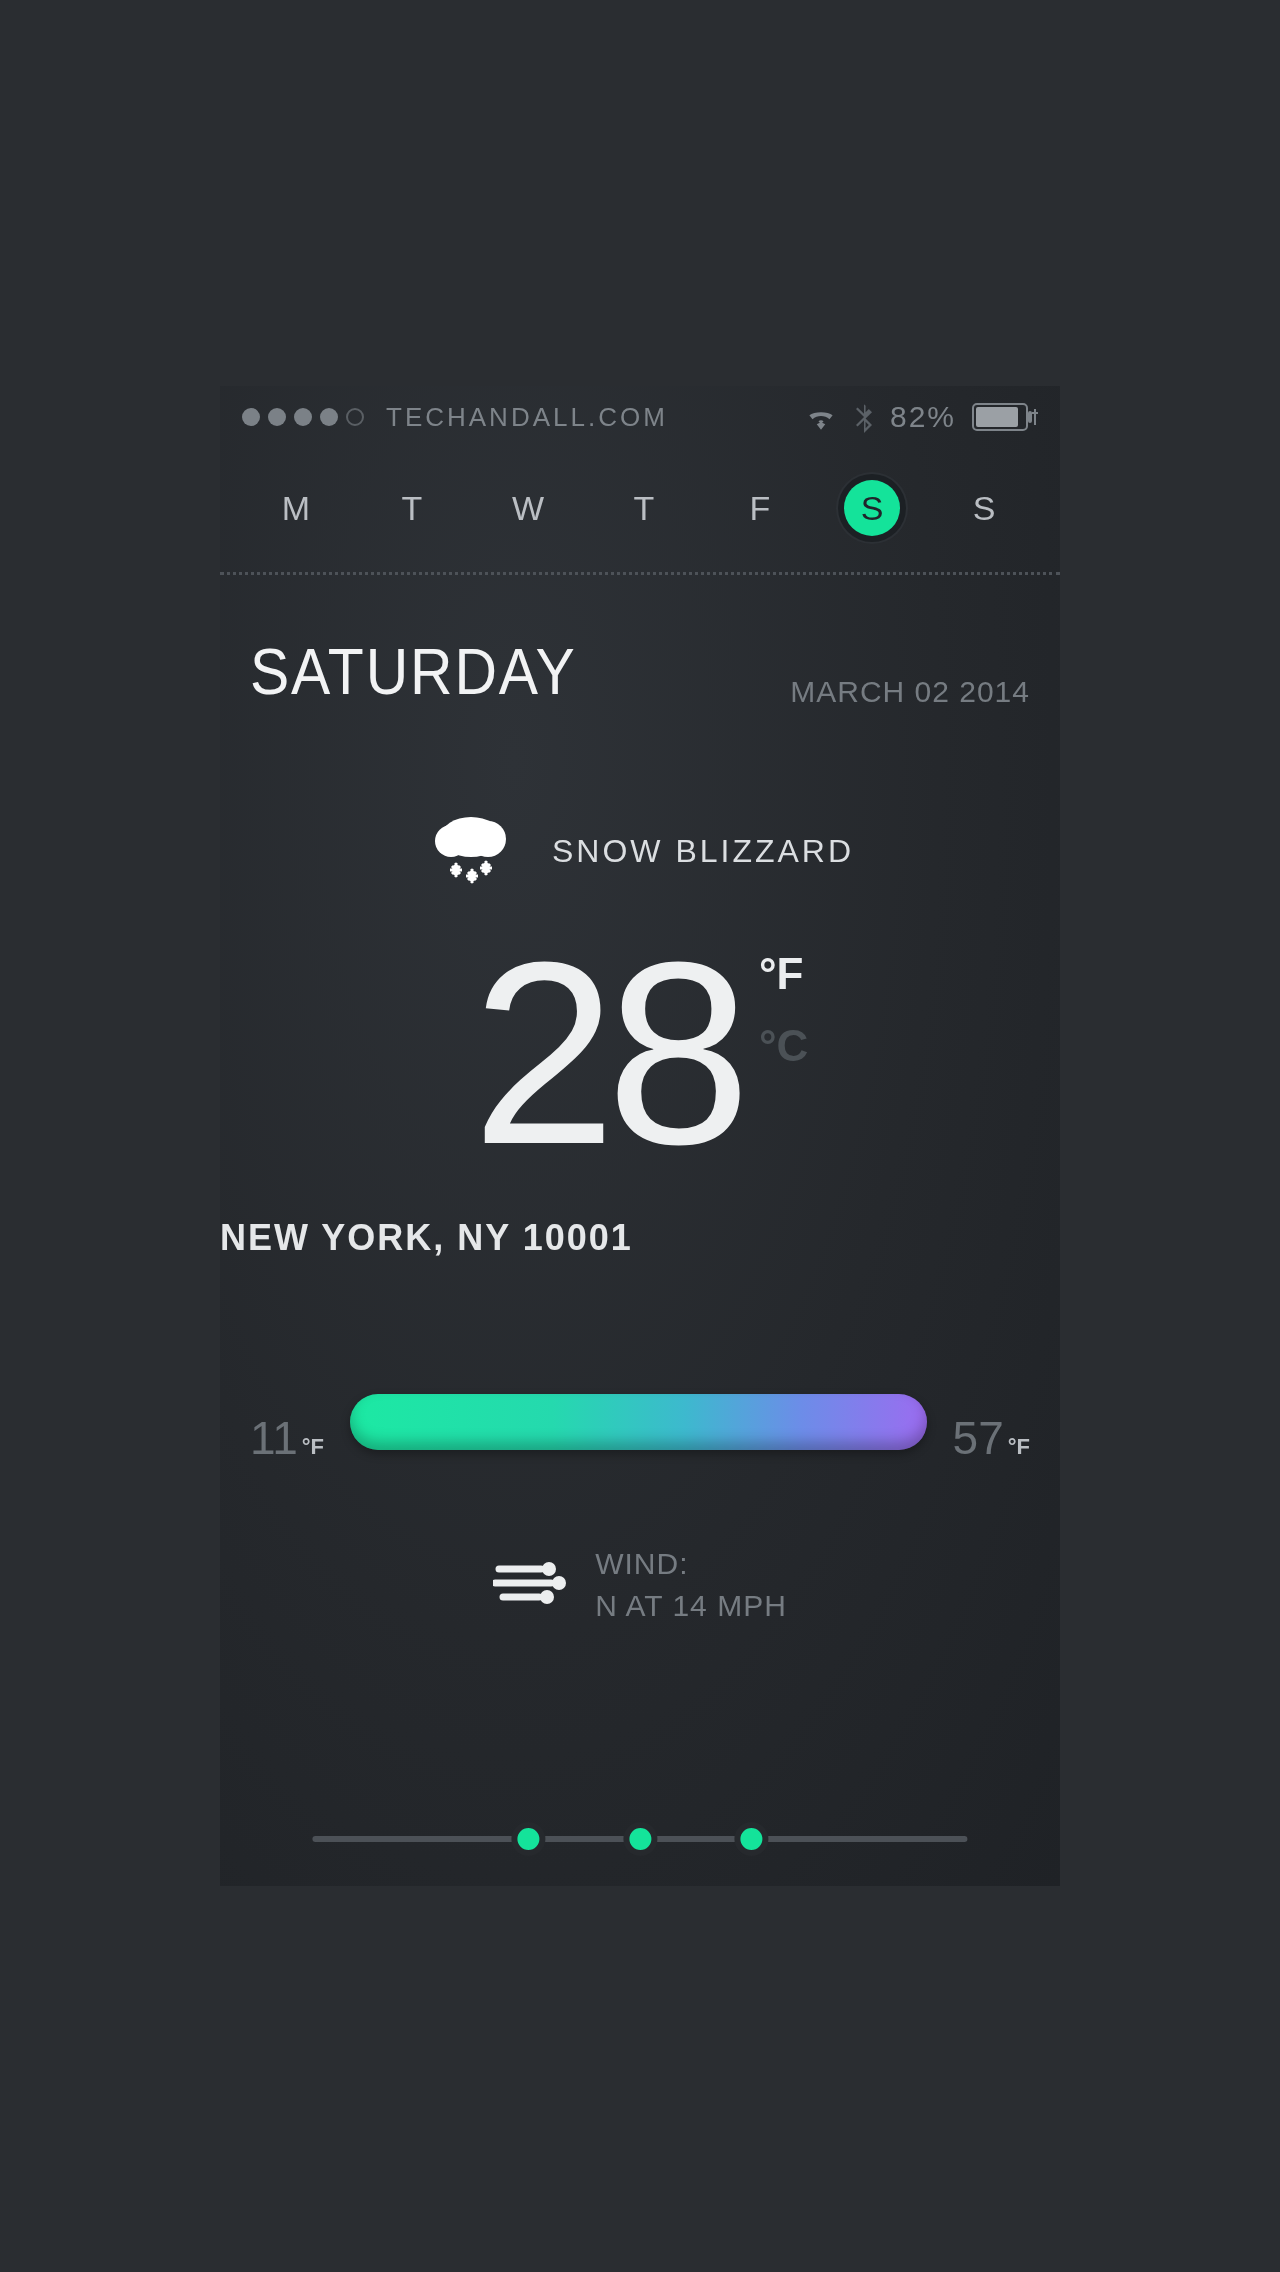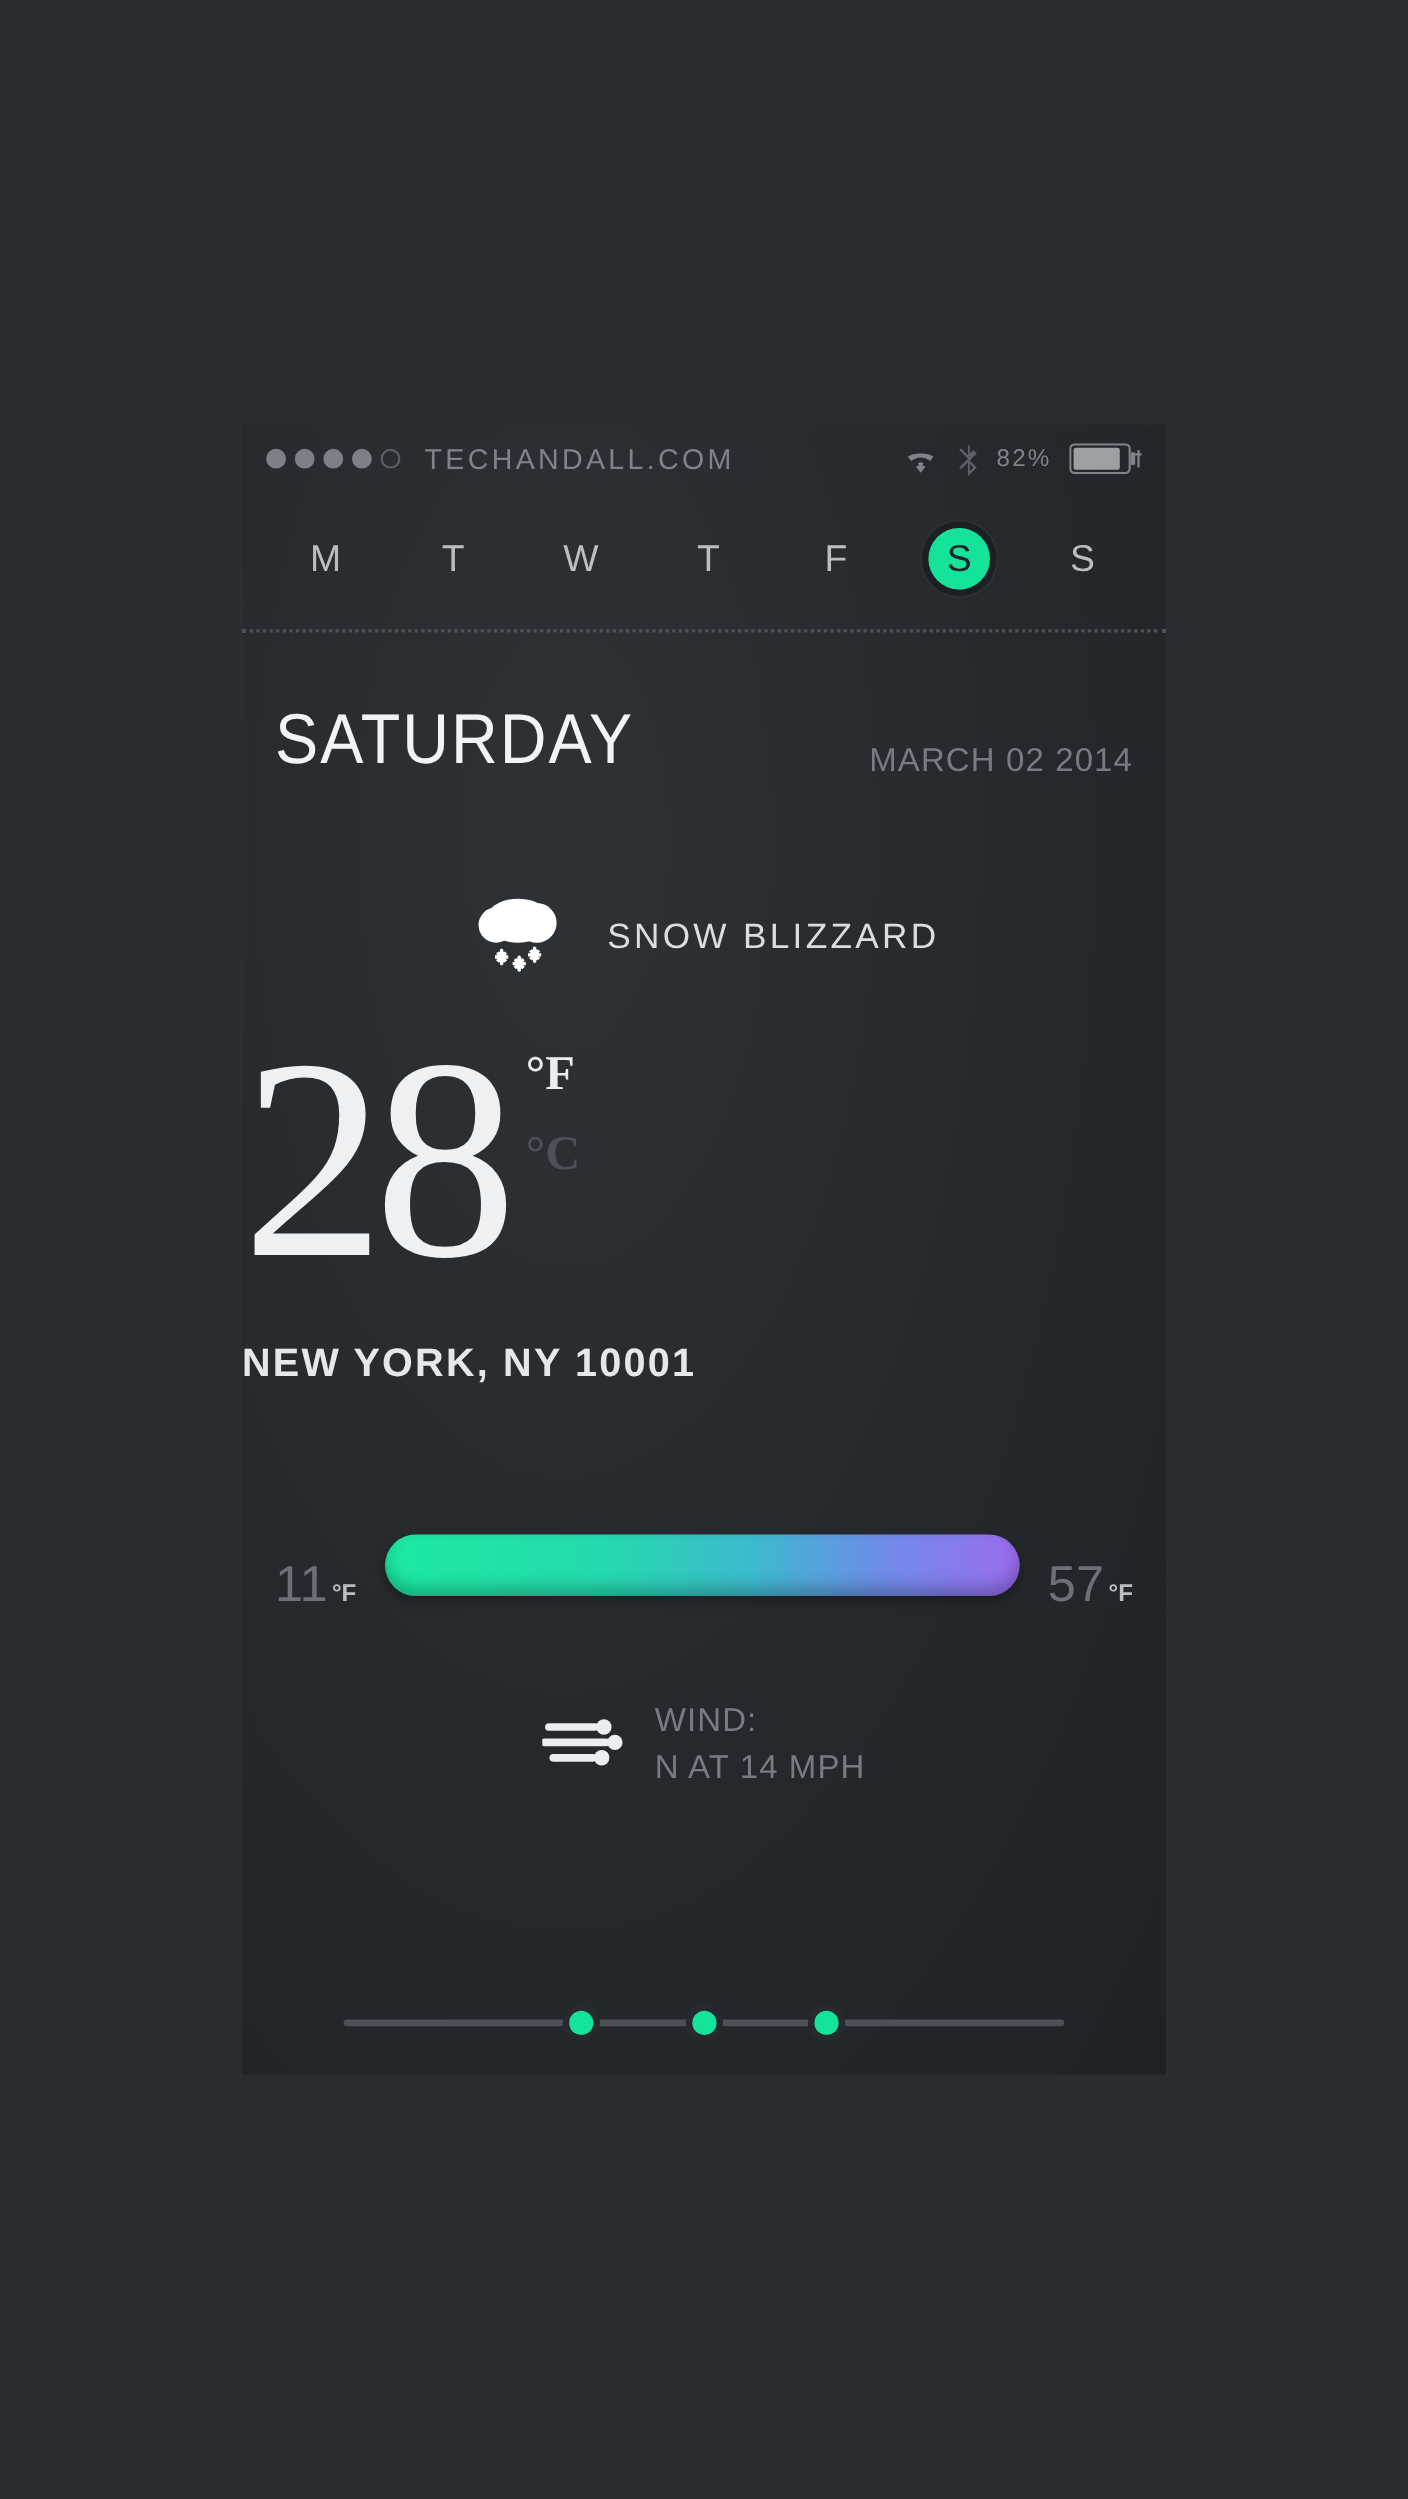--- a/index.html
+++ b/index.html
@@ -35,21 +35,21 @@
   }
   .signal-dots span.empty { background: transparent; border: 2px solid #5a5f64; width: 18px; height: 18px; }
   .carrier {
     margin-left: 22px;
     font-size: 26px;
     letter-spacing: 3px;
     color: #7e848a;
     font-weight: 400;
   }
   .status-right { margin-left: auto; display: flex; align-items: center; gap: 16px; }
-  .battery-pct { font-size: 22px; color: #7e848a; letter-spacing: 2px; }
+  .battery-pct { font-size: 30px; color: #7e848a; letter-spacing: 2px; }
   .wifi-icon, .bt-icon, .battery-icon { display: inline-flex; }
   
   .day-tabs {
     display: flex;
     justify-content: space-around;
     align-items: center;
     height: 120px;
     padding: 0 18px;
   }
   .day-tab {
@@ -107,24 +107,23 @@
   .condition-label {
     font-size: 32px;
     color: #dbdee1;
     letter-spacing: 3px;
     font-weight: 400;
   }
   
   .temp-row {
     display: flex;
     align-items: flex-start;
-    justify-content: flex-start;
+    justify-content: center;
     margin-top: 30px;
     position: relative;
-    font-family: Liberation Serif, serif;
   }
   .temp-value {
     font-size: 260px;
     font-weight: 100;
     letter-spacing: -10px;
     line-height: 1;
     color: #eef0f1;
   }
   .unit-col {
     display: flex;

